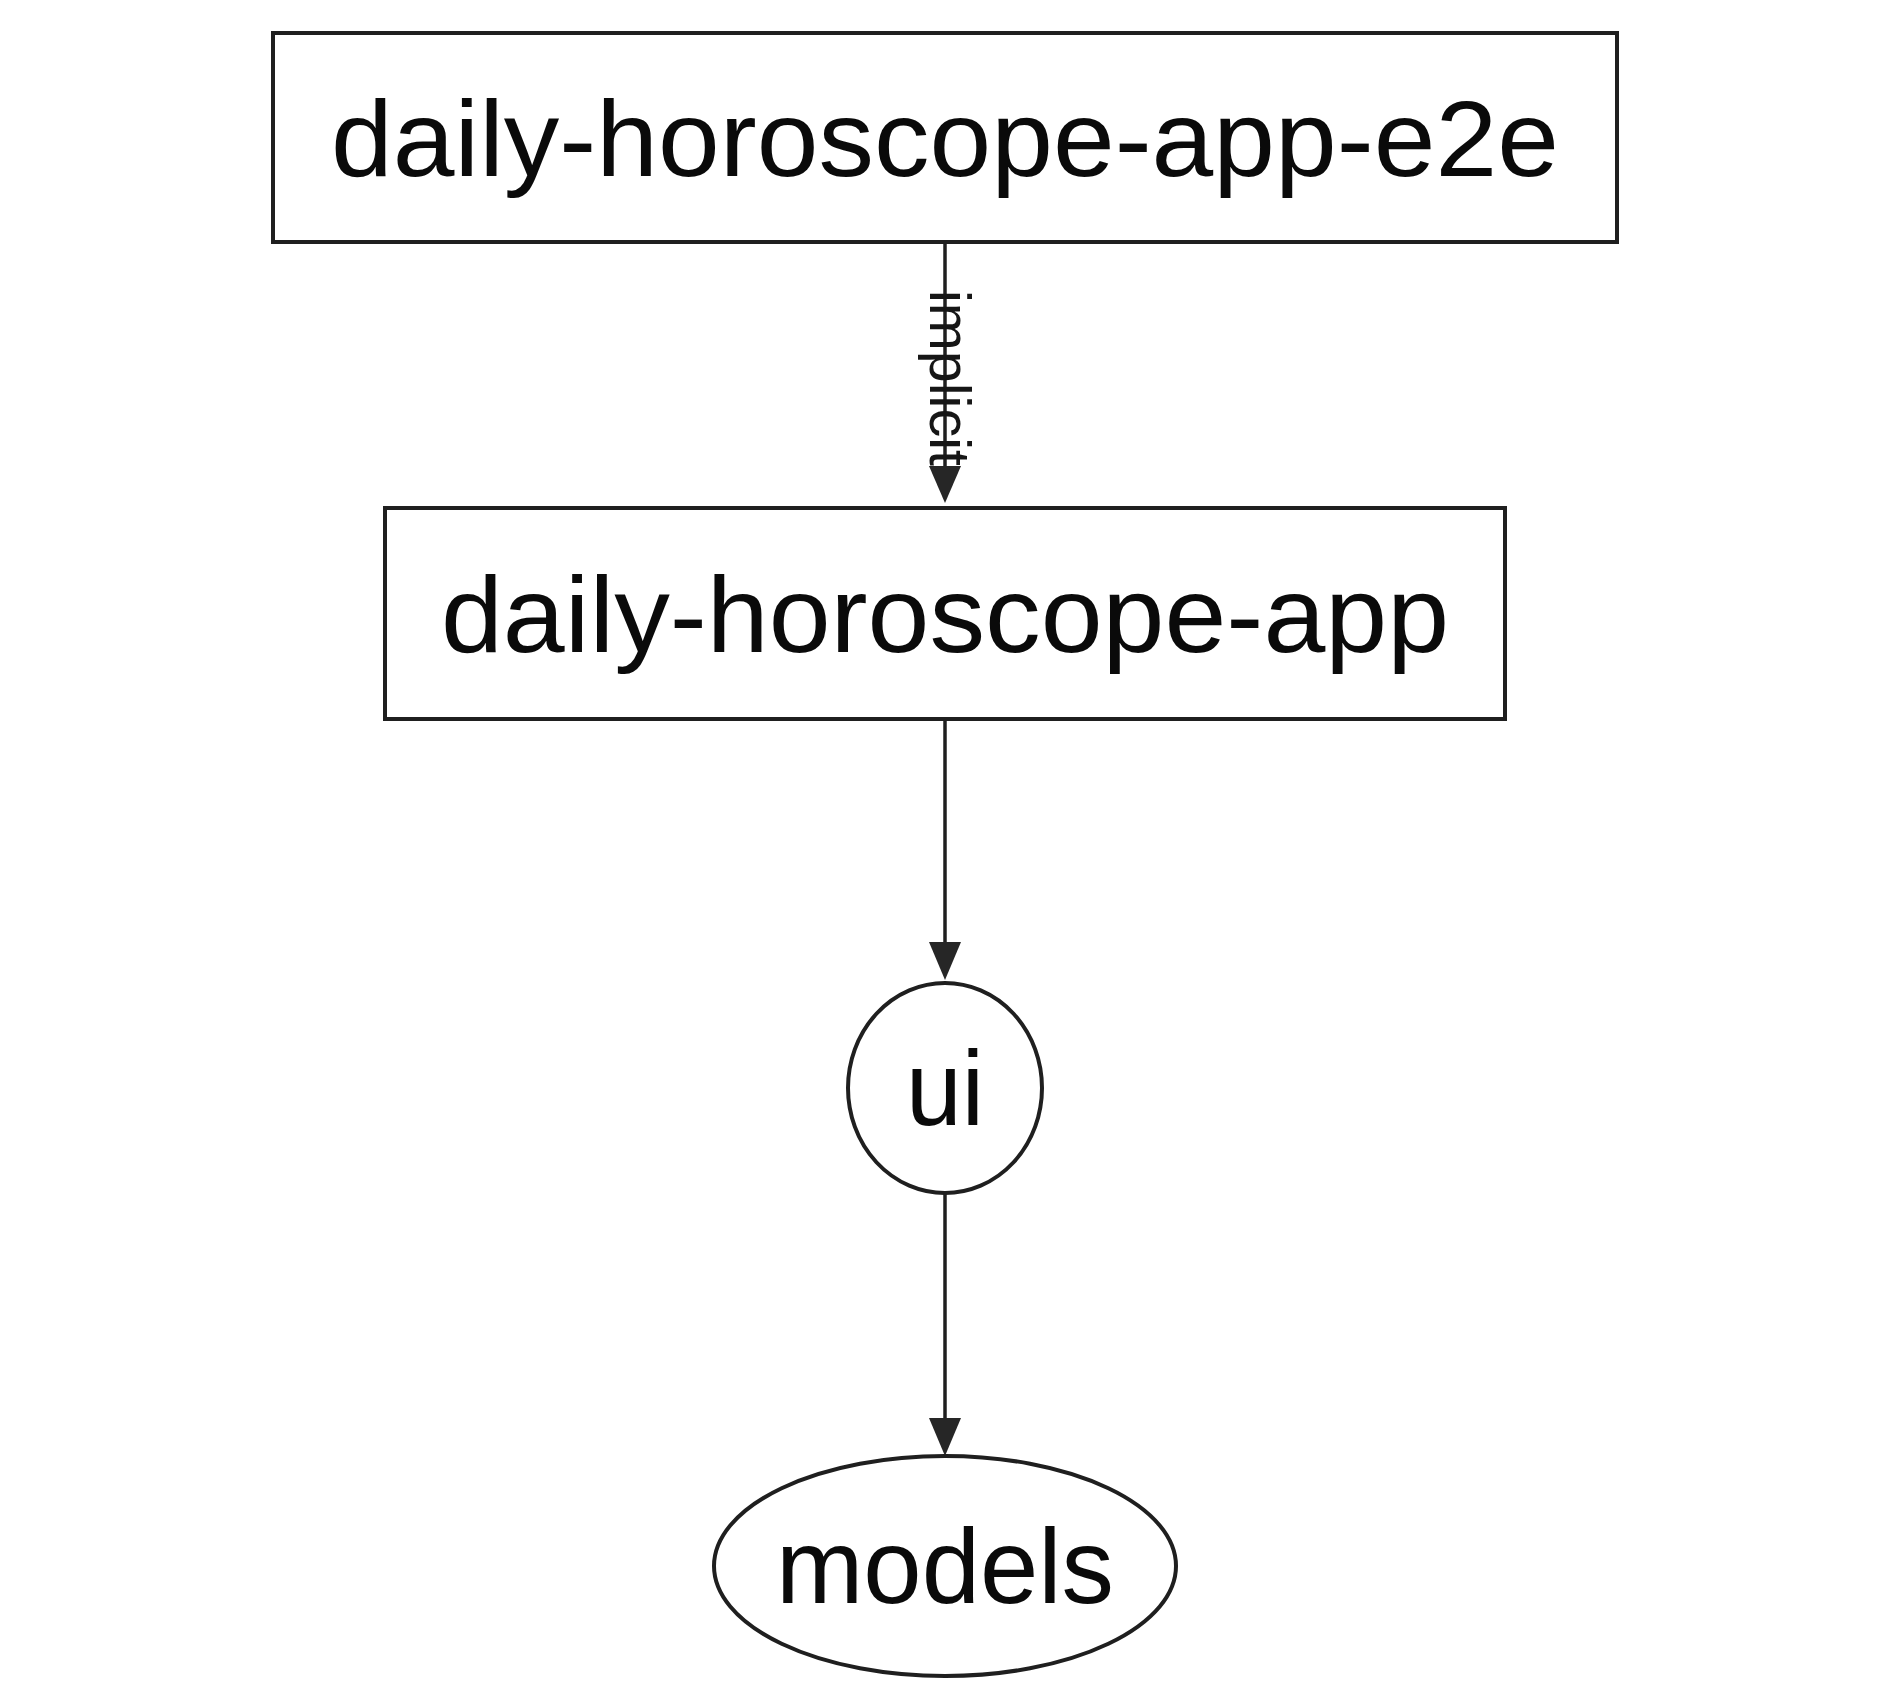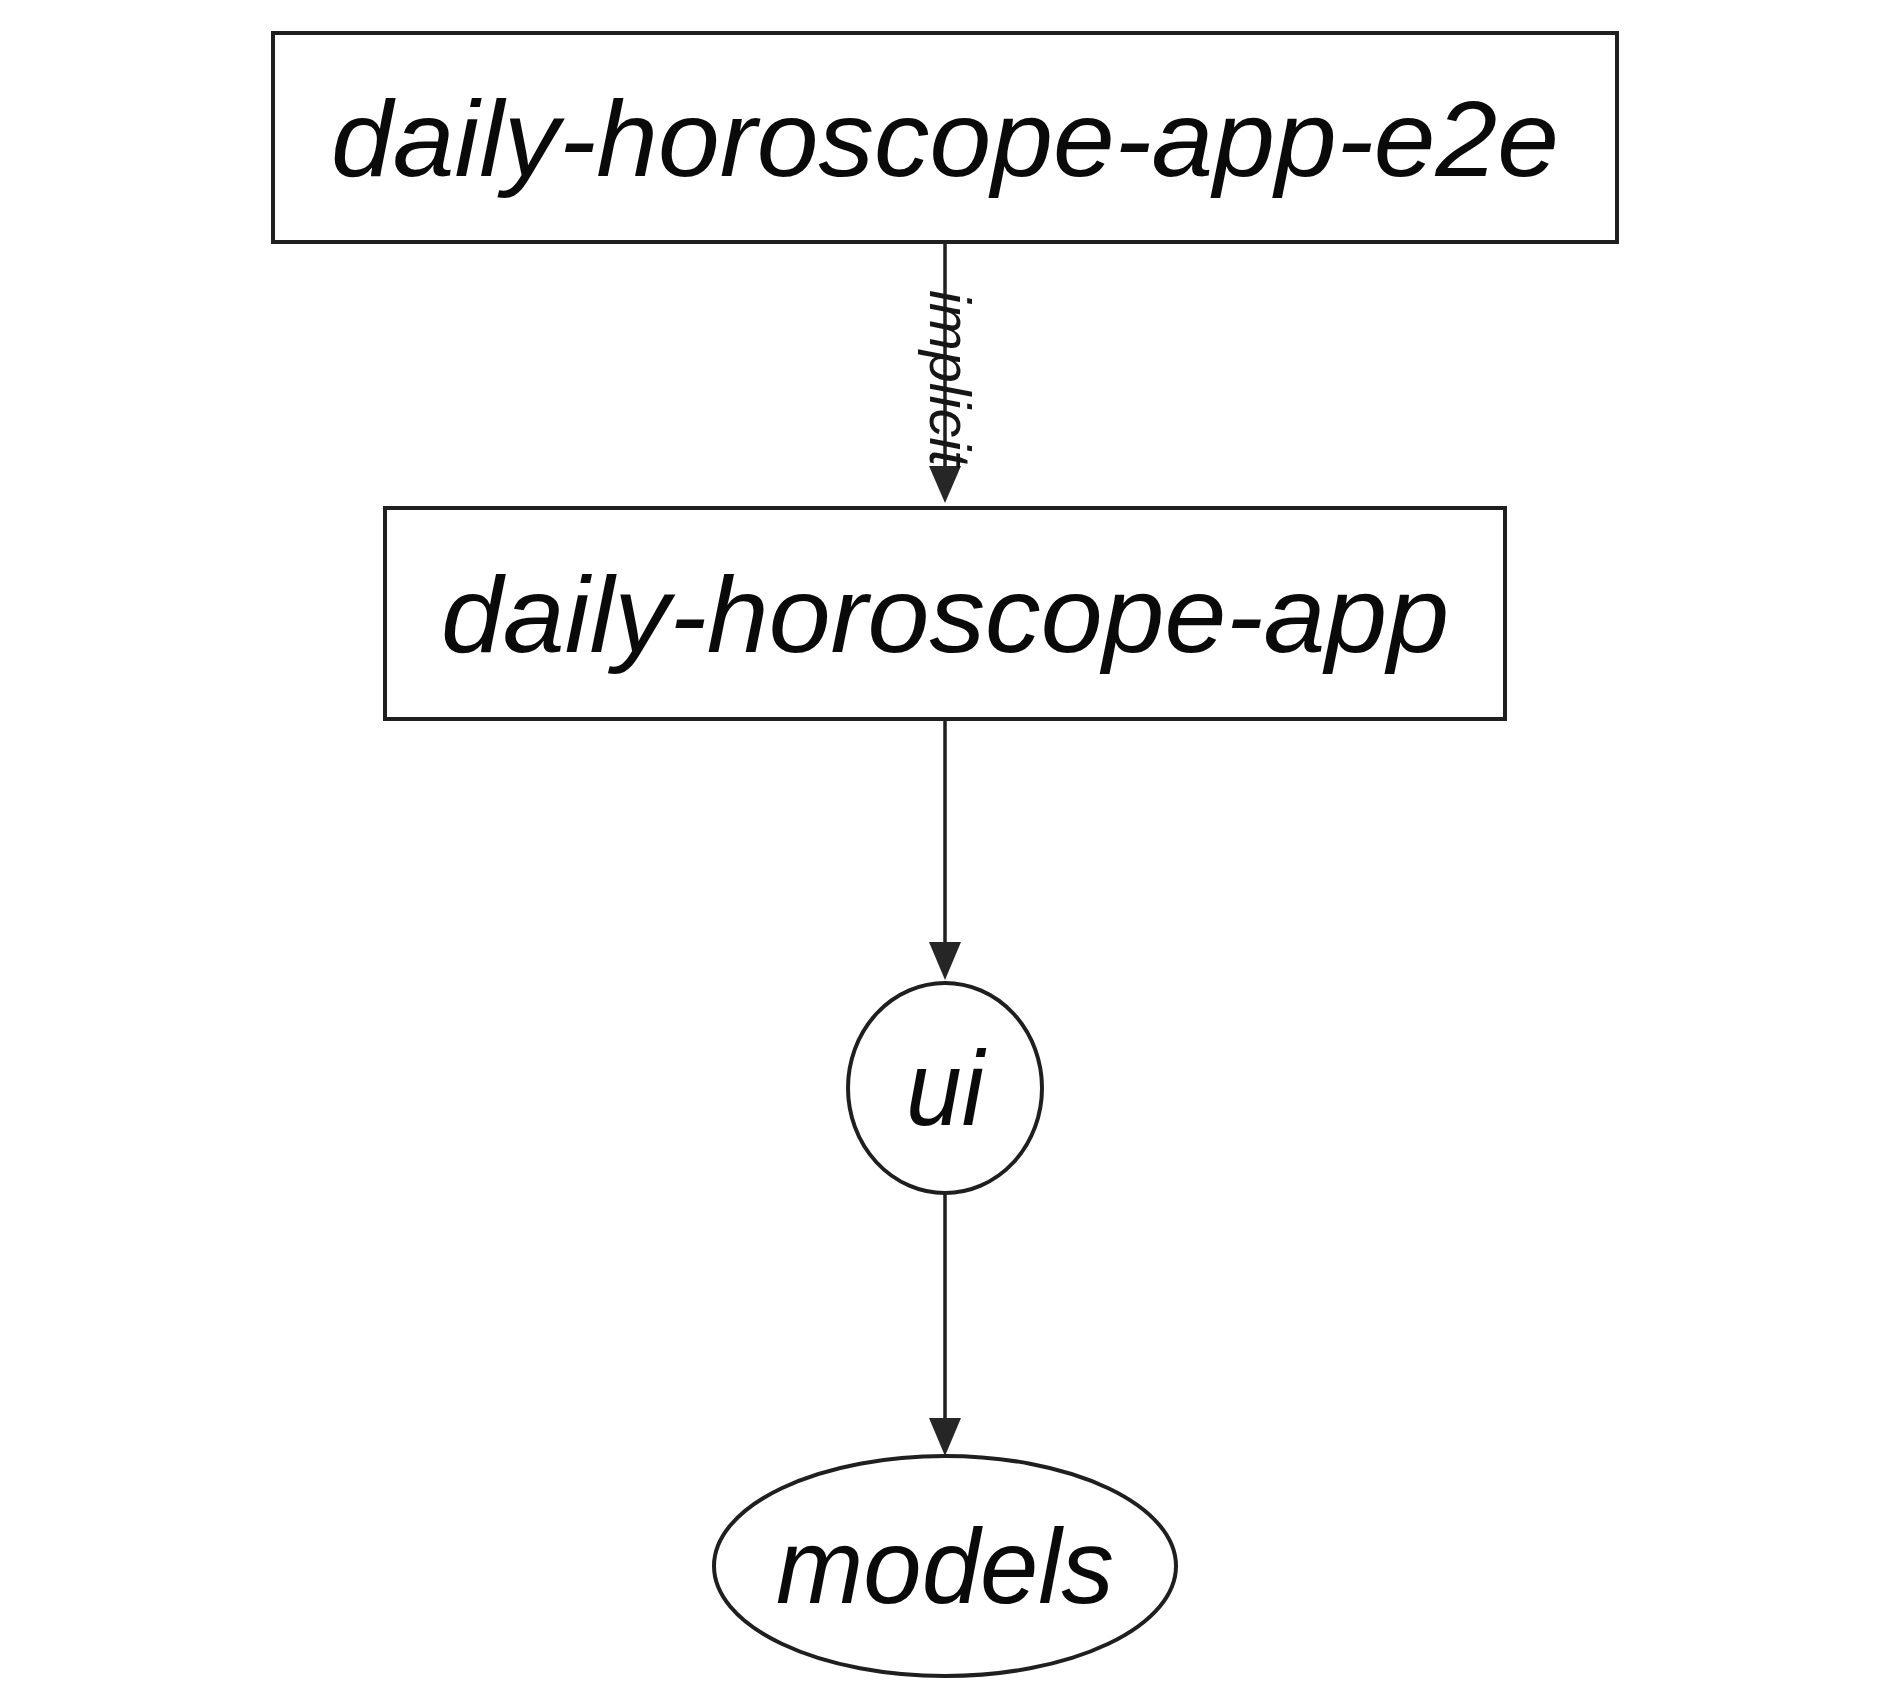--- a/index.html
+++ b/index.html
@@ -6,21 +6,20 @@
     margin: 0;
     padding: 0;
     background: #ffffff;
   }
   .canvas {
     position: relative;
     width: 1886px;
     height: 1694px;
     background: #ffffff;
     overflow: hidden;
-    font-style: italic;
   }
   svg { display: block; }
   .node-shape {
     fill: #ffffff;
     stroke: #1f1f1f;
     stroke-width: 4;
   }
   .edge-line {
     stroke: #1f1f1f;
     stroke-width: 3.5;

